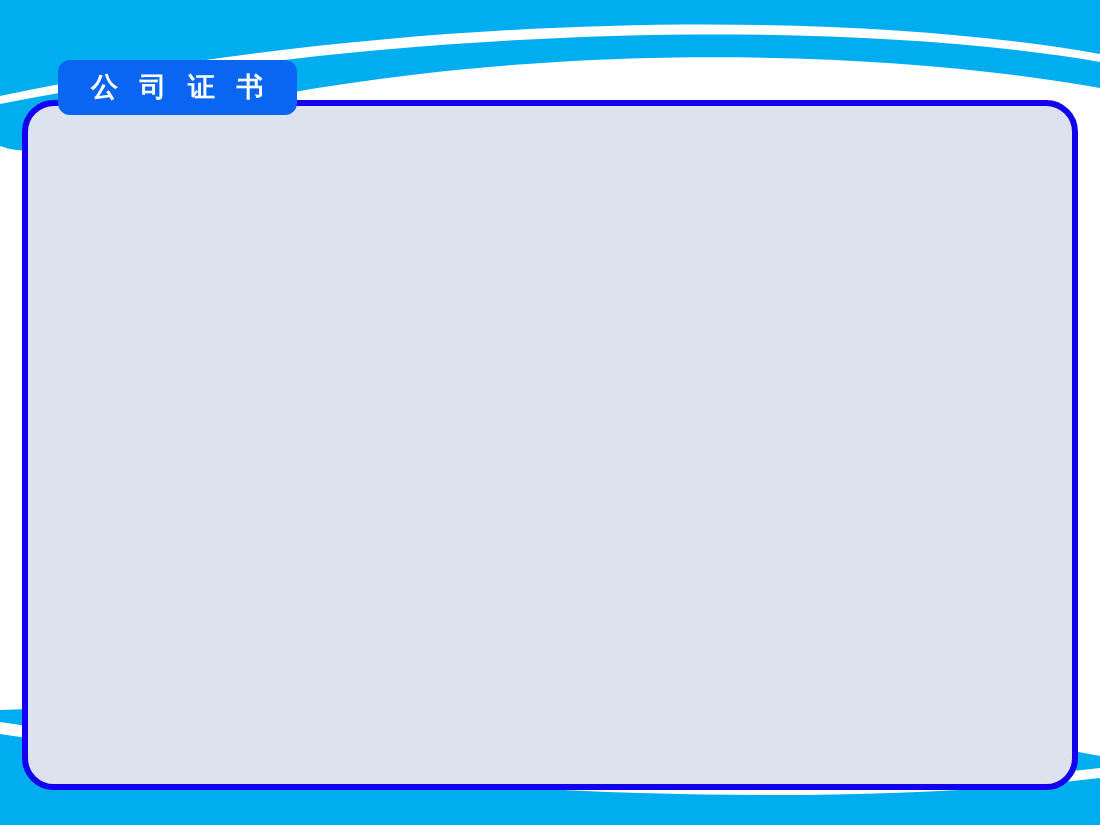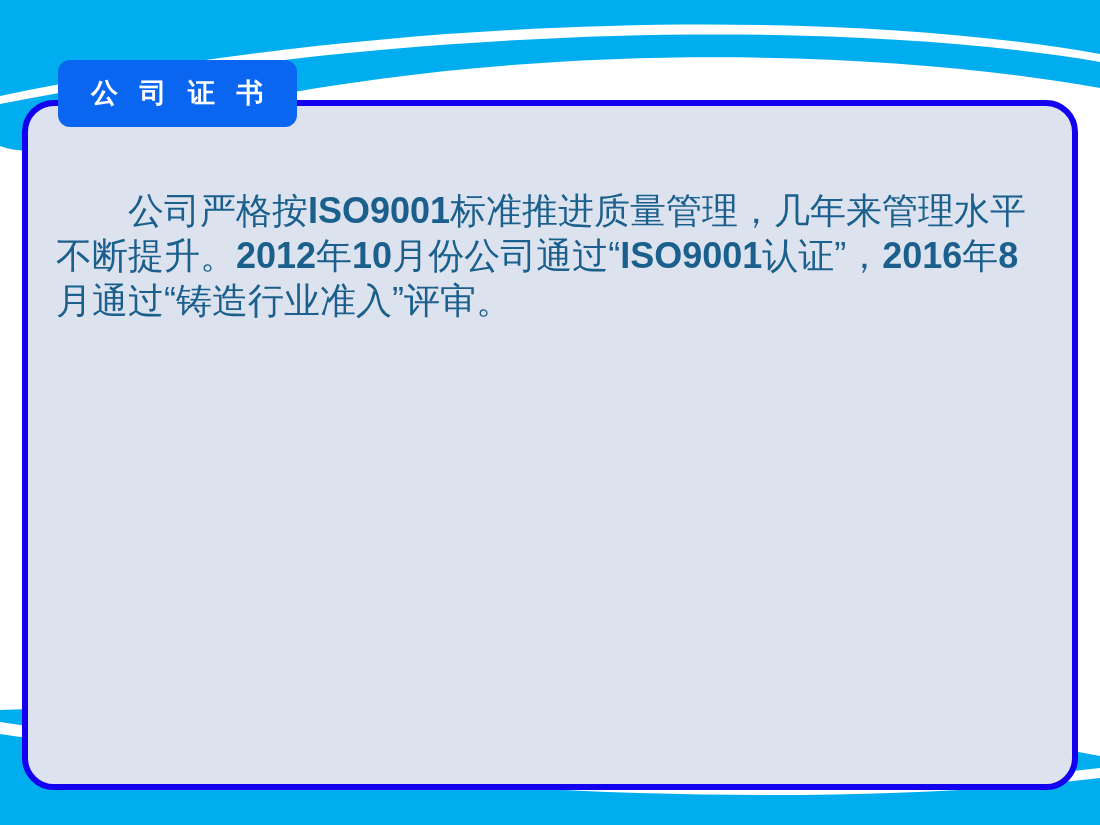--- a/index.html
+++ b/index.html
@@ -30,21 +30,21 @@
     pointer-events: none;
   }
   #wave-top   { top: 0;    height: 165px; }
   #wave-bottom{ bottom: 0; height: 165px; }
 
   
   #title-badge {
     position: absolute;
     left: 58px;
     top: 60px;
-    height: 67px;
+    height: 55px;
     padding: 0 26px;
     display: flex;
     align-items: center;
     justify-content: center;
     background: #0a66f0;
     border-radius: 12px;
     z-index: 6;
     box-sizing: border-box;
   }
   #title-badge .badge-text {
@@ -108,21 +108,20 @@
       <path fill="#00aeef" d="M0,12 L1100,12 L1100,165 L0,165 Z"></path>
       <path fill="#ffffff" d="M0,12 L1100,12 L1100,100 C820,56 420,48 0,64 Z"></path>
       <path fill="#00aeef" d="M0,50 C420,34 830,46 1100,96 L1100,165 L0,165 Z"></path>
       <path fill="#ffffff" d="M0,62 C420,126 830,138 1100,108 L1100,118 C830,150 420,138 0,74 Z"></path>
     </svg>
   </div>
 
   <div id="content-panel">
 
     <div id="body-text">
-      <p><span>公司严格按</span><b>ISO9001</b><span>标准推进质量管理，几年来管理水平不断提升。</span><b>2012</b><span>年</span><b>10</b><span>月份公司通过“</span><b>ISO9001</b><span>认证”，</span><b>2016</b><span>年</span><b>8</b><span>月通过“铸造行业准入”评审。</span></p>
     </div>
 
   </div>
 
   <div id="title-badge">
     <span class="badge-text">公 司 证 书</span>
   </div>
 
 </div>
 

